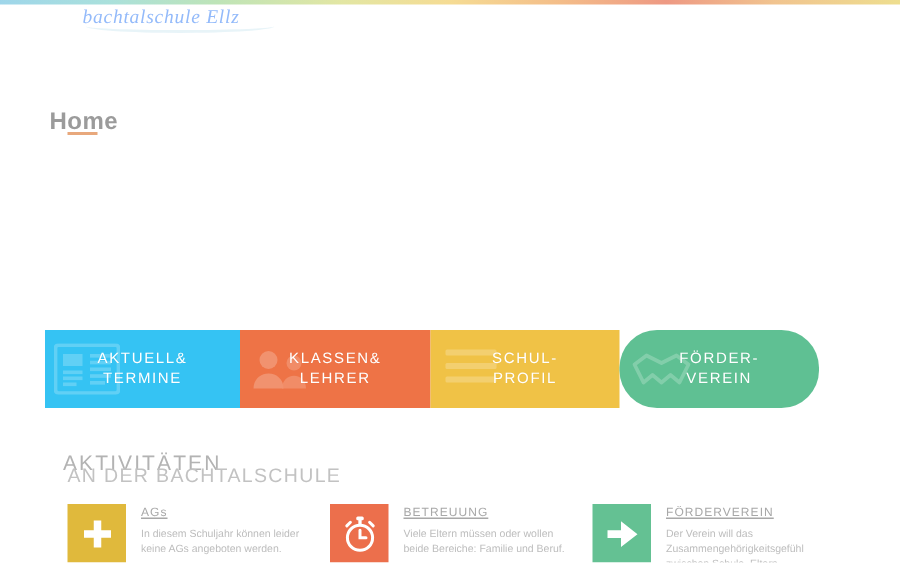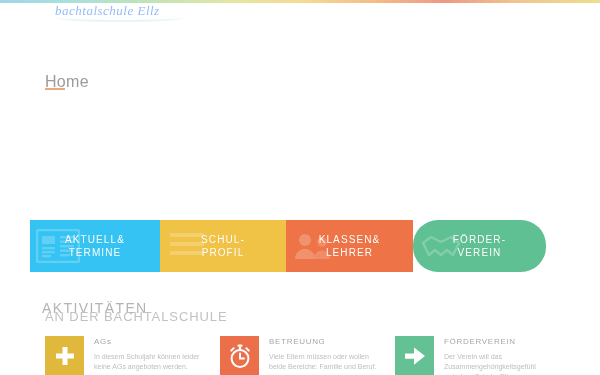--- a/index.html
+++ b/index.html
@@ -61,25 +61,25 @@
     width: 126px;
     height: 7px;
     border-radius: 0 0 60% 60%;
     border-bottom: 2px solid #dff0f6;
     opacity: .7;
   }
 
   
   .page-title {
     position: absolute;
-    left: 45px;
+    left: 33px;
     top: 62px;
     font-size: 16px;
     color: #9b9b9b;
-    font-weight: normal;
+    font-weight: bold;
     letter-spacing: .3px;
   }
   .page-title-rule {
     position: absolute;
     left: 45px;
     top: 88px;
     width: 20px;
     height: 2px;
     background: #e8a87c;
   }
@@ -178,20 +178,21 @@
     padding-top: 1px;
     overflow: hidden;
   }
   .card-title {
     font-size: 8px;
     letter-spacing: .7px;
     color: #a8a8a8;
     margin: 0 0 6px 0;
     font-weight: normal;
     white-space: nowrap;
+    text-decoration: underline;
   }
   .card-text {
     font-size: 7px;
     line-height: 10px;
     color: #bdbdbd;
     margin: 0;
   }
 </style>
 </head>
 <body>
@@ -220,43 +221,43 @@
         <rect x="24" y="11.5" width="14" height="2.4" fill="#ffffff"></rect>
         <rect x="24" y="16" width="14" height="2.4" fill="#ffffff"></rect>
         <rect x="24" y="20.5" width="14" height="2.4" fill="#ffffff"></rect>
         <rect x="24" y="25" width="10" height="2.4" fill="#ffffff"></rect>
       </svg>
     </span>
     <span class="tile-label">AKTUELL&amp;
 TERMINE</span>
   </div>
 
-  <div class="tile tile-profil">
-    <span class="tile-icon">
-      <svg width="44" height="34" viewBox="0 0 44 34">
-        <rect x="4" y="4" width="34" height="4" rx="1" fill="#ffffff"></rect>
-        <rect x="4" y="13" width="34" height="4" rx="1" fill="#ffffff"></rect>
-        <rect x="4" y="22" width="34" height="4" rx="1" fill="#ffffff"></rect>
-      </svg>
-    </span>
-    <span class="tile-label">SCHUL-
-PROFIL</span>
-  </div>
-
   <div class="tile tile-klassen">
     <span class="tile-icon">
       <svg width="44" height="34" viewBox="0 0 44 34">
         <circle cx="13" cy="11" r="6" fill="#ffffff"></circle>
         <path d="M3 30c0-6 4.5-10 10-10s10 4 10 10z" fill="#ffffff"></path>
         <circle cx="30" cy="13" r="5" fill="#ffffff" opacity=".8"></circle>
         <path d="M22 30c0-5 3.6-8.5 8-8.5s8 3.5 8 8.5z" fill="#ffffff" opacity=".8"></path>
       </svg>
     </span>
     <span class="tile-label">KLASSEN&amp;
 LEHRER</span>
+  </div>
+
+  <div class="tile tile-profil">
+    <span class="tile-icon">
+      <svg width="44" height="34" viewBox="0 0 44 34">
+        <rect x="4" y="4" width="34" height="4" rx="1" fill="#ffffff"></rect>
+        <rect x="4" y="13" width="34" height="4" rx="1" fill="#ffffff"></rect>
+        <rect x="4" y="22" width="34" height="4" rx="1" fill="#ffffff"></rect>
+      </svg>
+    </span>
+    <span class="tile-label">SCHUL-
+PROFIL</span>
   </div>
 
   <div class="tile tile-foerder">
     <span class="tile-icon">
       <svg width="44" height="34" viewBox="0 0 44 34">
         <path d="M4 14l8-6 10 5 10-5 8 6-6 12-6-5-6 5-6-5-6 5z" fill="none" stroke="#ffffff" stroke-width="2.5" stroke-linejoin="round"></path>
       </svg>
     </span>
     <span class="tile-label">FÖRDER-
 VEREIN</span>

